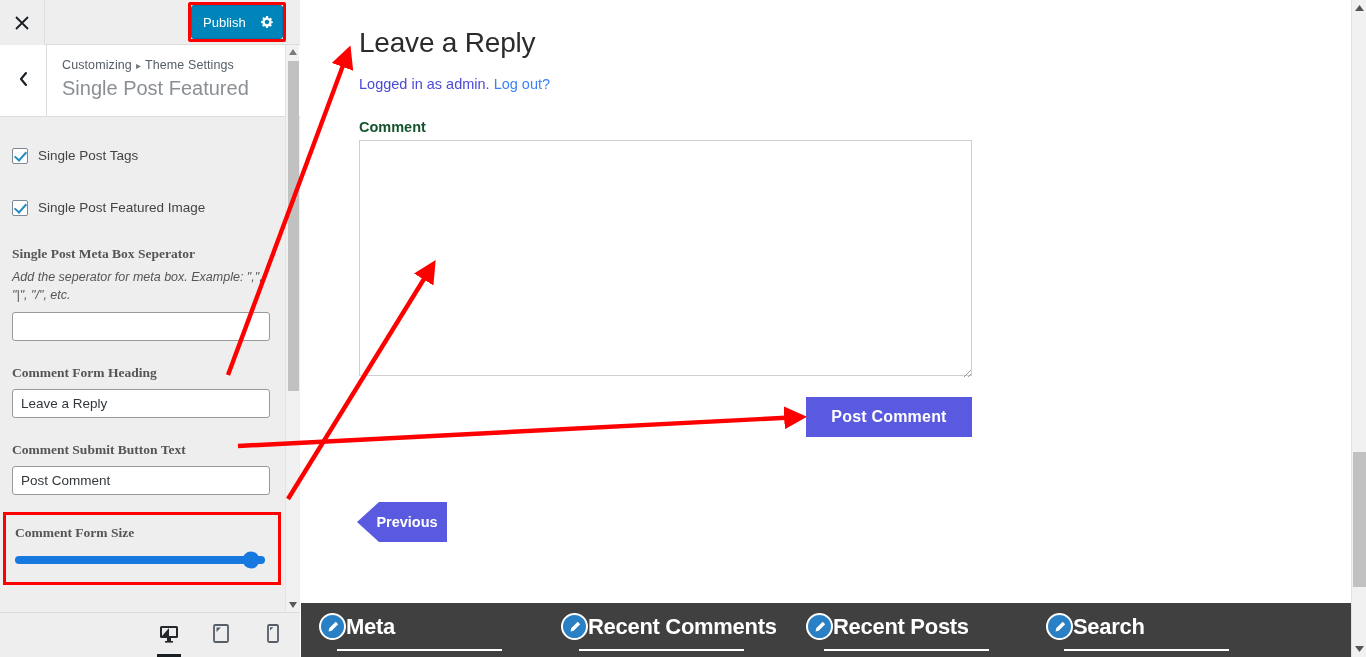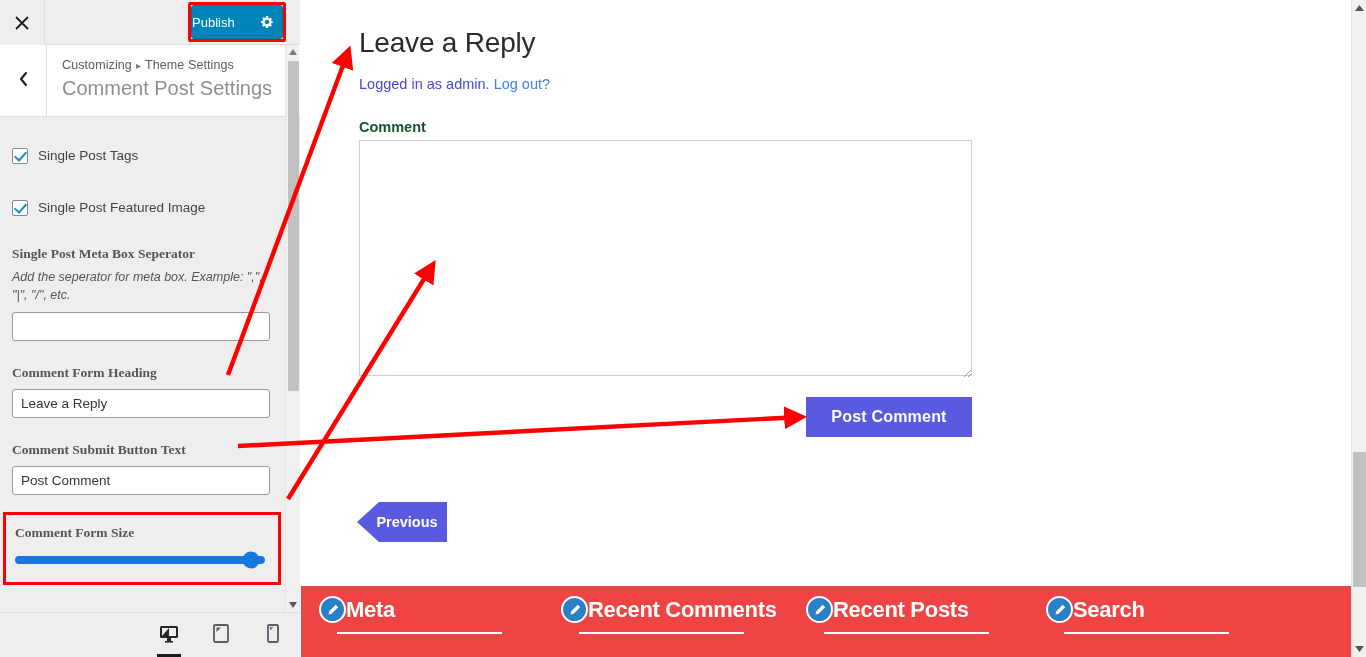--- a/index.html
+++ b/index.html
@@ -52,20 +52,21 @@
   .publish-btn {
     position: absolute; left: 0; top: 0;
     width: 92px; height: 34px;
     background: #0085ba;
     border: 1px solid #0073aa;
     border-radius: 3px;
     color: #ffffff;
     font-size: 13px;
     font-weight: 400;
     display: flex; align-items: center;
+    padding-left: 11px;
     cursor: pointer;
     white-space: nowrap;
   }
   .publish-gear {
     position: absolute; right: 8px; top: 50%;
     transform: translateY(-50%);
     width: 14px; height: 14px;
   }
 
   
@@ -313,22 +314,22 @@
     font-size: 14.5px; font-weight: bold;
     display: flex; align-items: center; justify-content: center;
     padding-left: 10px;
     cursor: pointer;
     clip-path: polygon(22px 0, 100% 0, 100% 100%, 22px 100%, 0 50%);
   }
 
   
   .site-footer {
     position: absolute; left: 0; bottom: 0;
-    width: 1050px; height: 71px;
-    background: #ef4444;
+    width: 1050px; height: 54px;
+    background: #404040;
   }
   .widget {
     position: absolute;
     top: 10px;
   }
   .widget-title {
     display: flex; align-items: center;
     white-space: nowrap;
   }
   .edit-pencil {
@@ -414,21 +415,21 @@
         <span>
           <svg width="11" height="16" viewBox="0 0 11 16">
             <path d="M8 2 L3 8 L8 14" stroke="#191e23" stroke-width="2.1" fill="none" stroke-linecap="round" stroke-linejoin="round"></path>
           </svg>
         </span>
       </div>
       <div class="panel-titles">
         <div class="crumb">
           <span>Customizing</span><span class="sep">▸</span><span>Theme Settings</span>
         </div>
-        <div class="panel-title">Comment Post Settings</div>
+        <div class="panel-title">Single Post Featured</div>
       </div>
     </div>
 
     <div class="cust-body">
       <div class="controls">
 
         <div class="ctl-checkbox">
           <span class="cb"></span>
           <span class="cb-label">Single Post Tags</span>
         </div>

